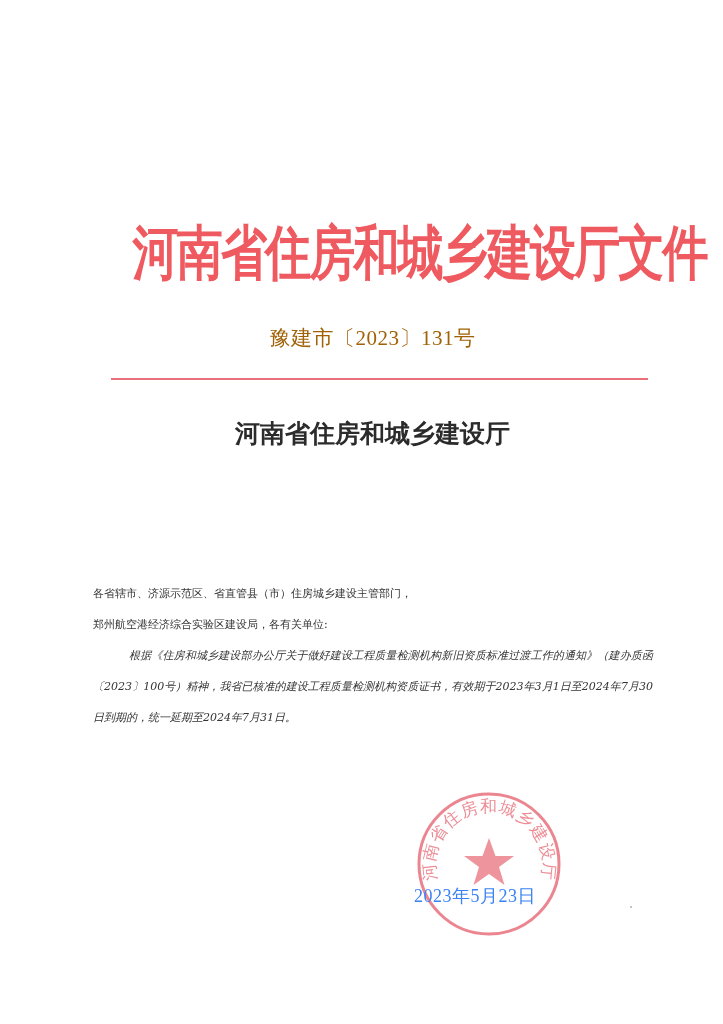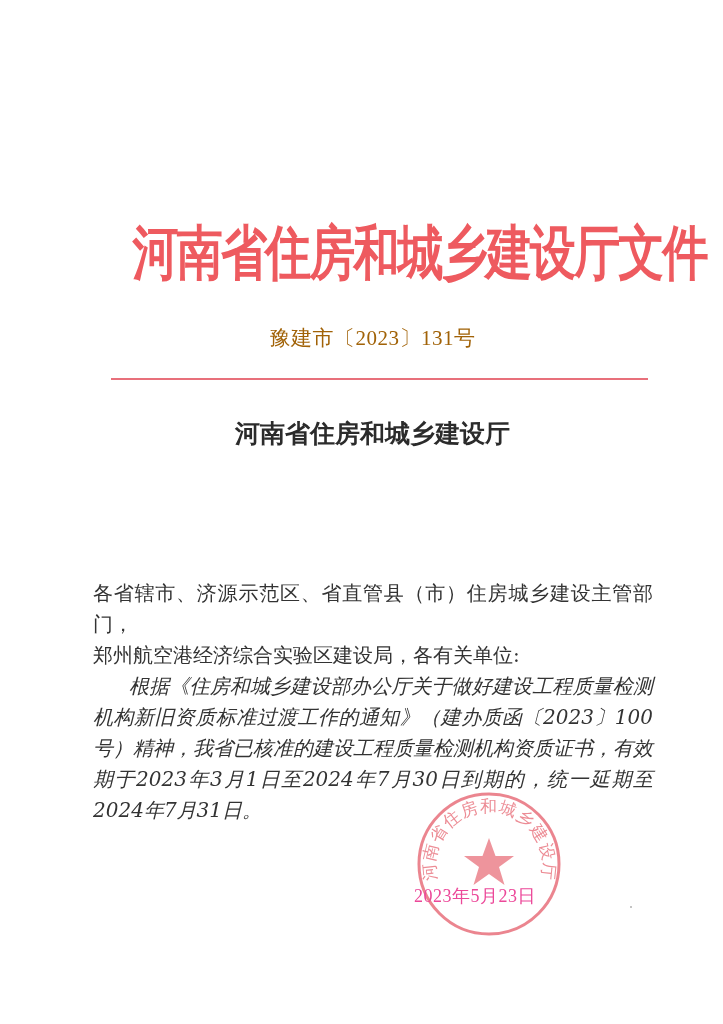--- a/index.html
+++ b/index.html
@@ -76,21 +76,21 @@
       line-height: 43px;
       color: #2b2b2b;
     }
     .title div { white-space: nowrap; }
     .body-text {
       position: absolute;
       left: 82px;
       top: 578px;
       width: 560px;
       font-family: "DejaVu Serif", "Liberation Serif", serif;
-      font-size: 20px;
+      font-size: 11px;
       line-height: 31px;
       color: #333333;
     }
     .body-text p {
       margin: 0;
       text-align: justify;
       text-align-last: left;
     }
     .indent { text-indent: 36px; font-style: italic; }
     .seal {
@@ -99,21 +99,21 @@
       top: 790px;
       width: 148px;
       height: 148px;
     }
     .date {
       position: absolute;
       left: 403px;
       top: 884px;
       font-family: "Liberation Serif", "DejaVu Serif", serif;
       font-size: 18px;
-      color: #ec4899;
+      color: #3b82f6;
       white-space: nowrap;
       letter-spacing: 0.5px;
     }
     .speck {
       position: absolute;
       width: 2px; height: 2px;
       background: #b0b0b0;
       border-radius: 50%;
     }
   </style>

